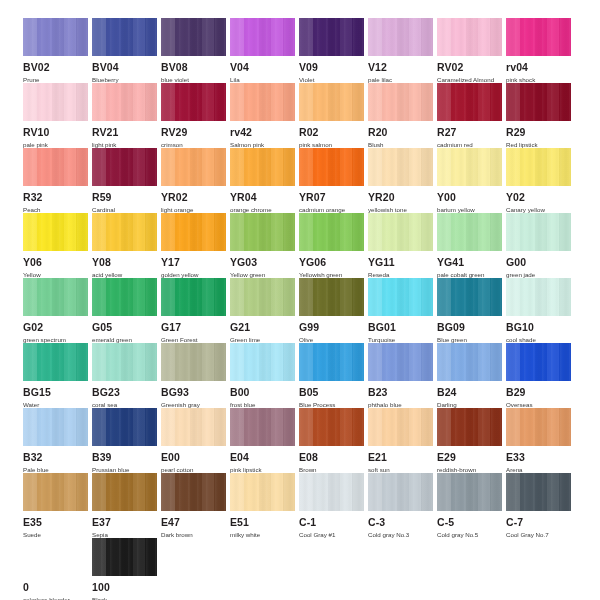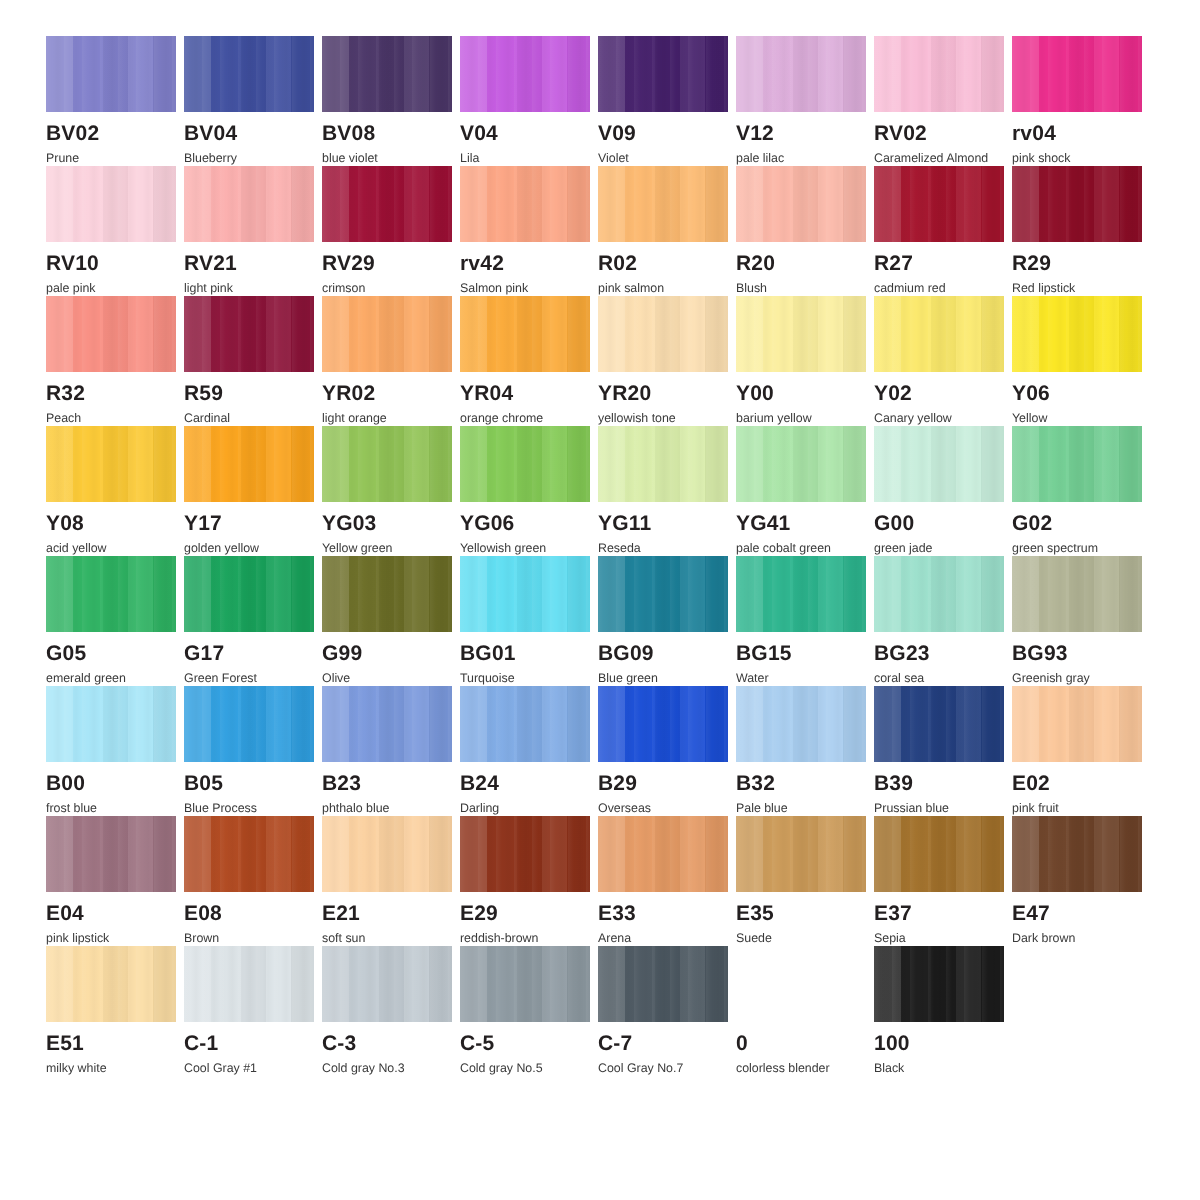--- a/index.html
+++ b/index.html
@@ -246,20 +246,28 @@
       </div>
       <div class="cell">
         <div class="swatch" style="background: rgb(251, 170, 56);">
           <div class="bands"></div>
           <div class="sheen"></div>
         </div>
         <div class="code">YR04</div>
         <div class="cname">orange chrome</div>
       </div>
       <div class="cell">
+        <div class="swatch" style="background: rgb(249, 107, 20);">
+          <div class="bands"></div>
+          <div class="sheen"></div>
+        </div>
+        <div class="code">YR07</div>
+        <div class="cname">cadmium orange</div>
+      </div>
+      <div class="cell">
         <div class="swatch" style="background: rgb(252, 223, 177);">
           <div class="bands"></div>
           <div class="sheen"></div>
         </div>
         <div class="code">YR20</div>
         <div class="cname">yellowish tone</div>
       </div>
       <div class="cell">
         <div class="swatch" style="background: rgb(251, 239, 159);">
           <div class="bands"></div>
@@ -358,20 +366,28 @@
       </div>
       <div class="cell">
         <div class="swatch" style="background: rgb(24, 163, 91);">
           <div class="bands"></div>
           <div class="sheen"></div>
         </div>
         <div class="code">G17</div>
         <div class="cname">Green Forest</div>
       </div>
       <div class="cell">
+        <div class="swatch" style="background: rgb(176, 205, 132);">
+          <div class="bands"></div>
+          <div class="sheen"></div>
+        </div>
+        <div class="code">G21</div>
+        <div class="cname">Green lime</div>
+      </div>
+      <div class="cell">
         <div class="swatch" style="background: rgb(107, 109, 38);">
           <div class="bands"></div>
           <div class="sheen"></div>
         </div>
         <div class="code">G99</div>
         <div class="cname">Olive</div>
       </div>
       <div class="cell">
         <div class="swatch" style="background: rgb(95, 222, 242);">
           <div class="bands"></div>
@@ -382,20 +398,28 @@
       </div>
       <div class="cell">
         <div class="swatch" style="background: rgb(27, 128, 153);">
           <div class="bands"></div>
           <div class="sheen"></div>
         </div>
         <div class="code">BG09</div>
         <div class="cname">Blue green</div>
       </div>
       <div class="cell">
+        <div class="swatch" style="background: rgb(213, 242, 233);">
+          <div class="bands"></div>
+          <div class="sheen"></div>
+        </div>
+        <div class="code">BG10</div>
+        <div class="cname">cool shade</div>
+      </div>
+      <div class="cell">
         <div class="swatch" style="background: rgb(44, 181, 142);">
           <div class="bands"></div>
           <div class="sheen"></div>
         </div>
         <div class="code">BG15</div>
         <div class="cname">Water</div>
       </div>
       <div class="cell">
         <div class="swatch" style="background: rgb(156, 224, 204);">
           <div class="bands"></div>
@@ -462,26 +486,26 @@
       </div>
       <div class="cell">
         <div class="swatch" style="background: rgb(35, 63, 128);">
           <div class="bands"></div>
           <div class="sheen"></div>
         </div>
         <div class="code">B39</div>
         <div class="cname">Prussian blue</div>
       </div>
       <div class="cell">
-        <div class="swatch" style="background: rgb(251, 199, 154);">
-          <div class="bands"></div>
-          <div class="sheen"></div>
-        </div>
-        <div class="code">E02</div>
-        <div class="cname">pink fruit</div>
+        <div class="swatch" style="background: rgb(251, 220, 181);">
+          <div class="bands"></div>
+          <div class="sheen"></div>
+        </div>
+        <div class="code">E00</div>
+        <div class="cname">pearl cotton</div>
       </div>
       <div class="cell">
         <div class="swatch" style="background: rgb(157, 114, 129);">
           <div class="bands"></div>
           <div class="sheen"></div>
         </div>
         <div class="code">E04</div>
         <div class="cname">pink lipstick</div>
       </div>
       <div class="cell">

